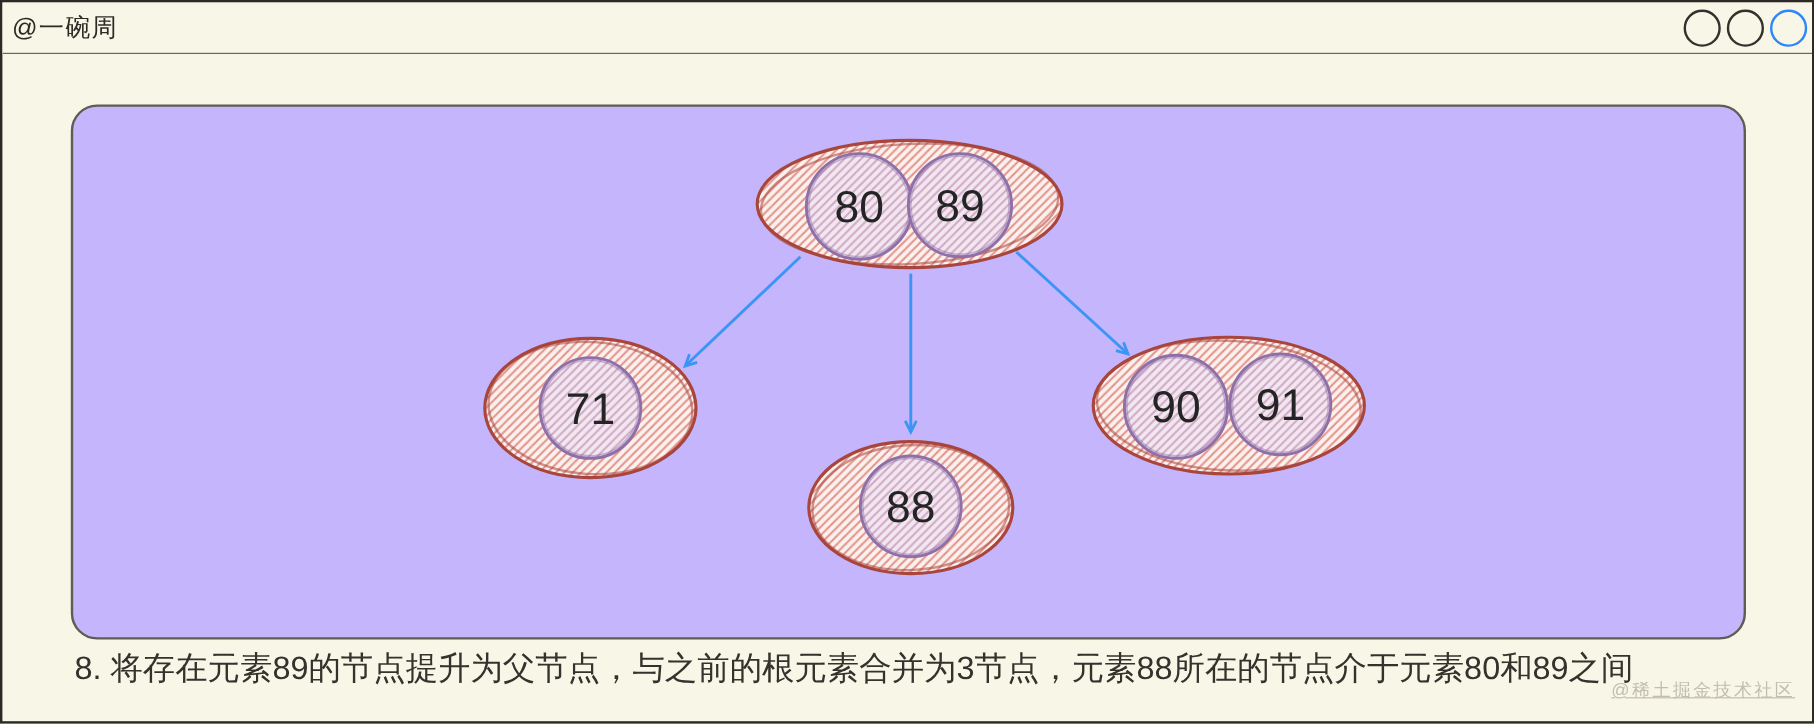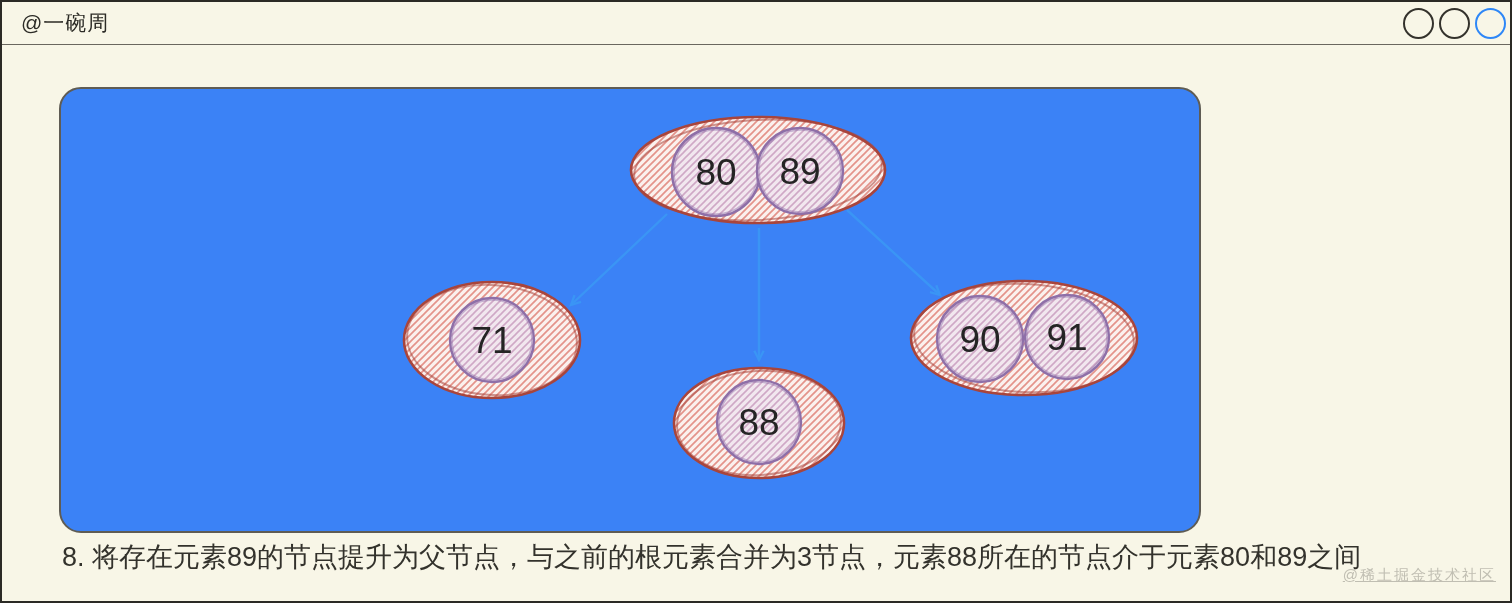--- a/index.html
+++ b/index.html
@@ -11,21 +11,21 @@
     width: 1512px; height: 603px;
     background: #f8f6e7;
     border: 2px solid #2b2a25;
     overflow: hidden;
   }
 
   .header {
     position: absolute; top: 0; left: 0; right: 0;
     height: 43px;
     display: flex; align-items: center;
-    padding: 0 4px 0 19px;
+    padding: 0 4px 0 8px;
     border-bottom: 1px solid #6a675f;
     background: #f8f6e7;
   }
   .brand {
     font-size: 21px;
     color: #2c2b26;
     letter-spacing: 1px;
   }
   .controls { margin-left: auto; display: flex; gap: 5px; align-items: center; }
   .ctrl {
@@ -33,22 +33,22 @@
     border-radius: 50%;
     border: 2.5px solid #34322c;
     background: transparent;
     padding: 0; cursor: pointer;
   }
   .ctrl.blue { border-color: #2e87f7; }
 
   .canvas {
     position: absolute;
     left: 57px; top: 85px;
-    width: 1142px; height: 446px;
-    background: #3b82f6;
+    width: 1396px; height: 446px;
+    background: #c4b5fd;
     border: 2px solid #5f5c54;
     border-radius: 22px;
   }
   .canvas svg { position: absolute; left: 0; top: 0; width: 1392px; height: 442px; }
 
   .node-ellipse { stroke: #a8453c; stroke-width: 2.6; fill: url(#redHatch); }
   .node-ellipse-sketch { stroke: #a8453c; stroke-width: 2; fill: none; opacity: .55; }
   .key-circle { stroke: #8e6fa8; stroke-width: 2.4; fill: url(#purpleHatch); }
   .key-circle-sketch { stroke: #8e6fa8; stroke-width: 1.6; fill: none; opacity: .45; }
   .arrow { stroke: #3a95f5; stroke-width: 2.4; fill: none; }

